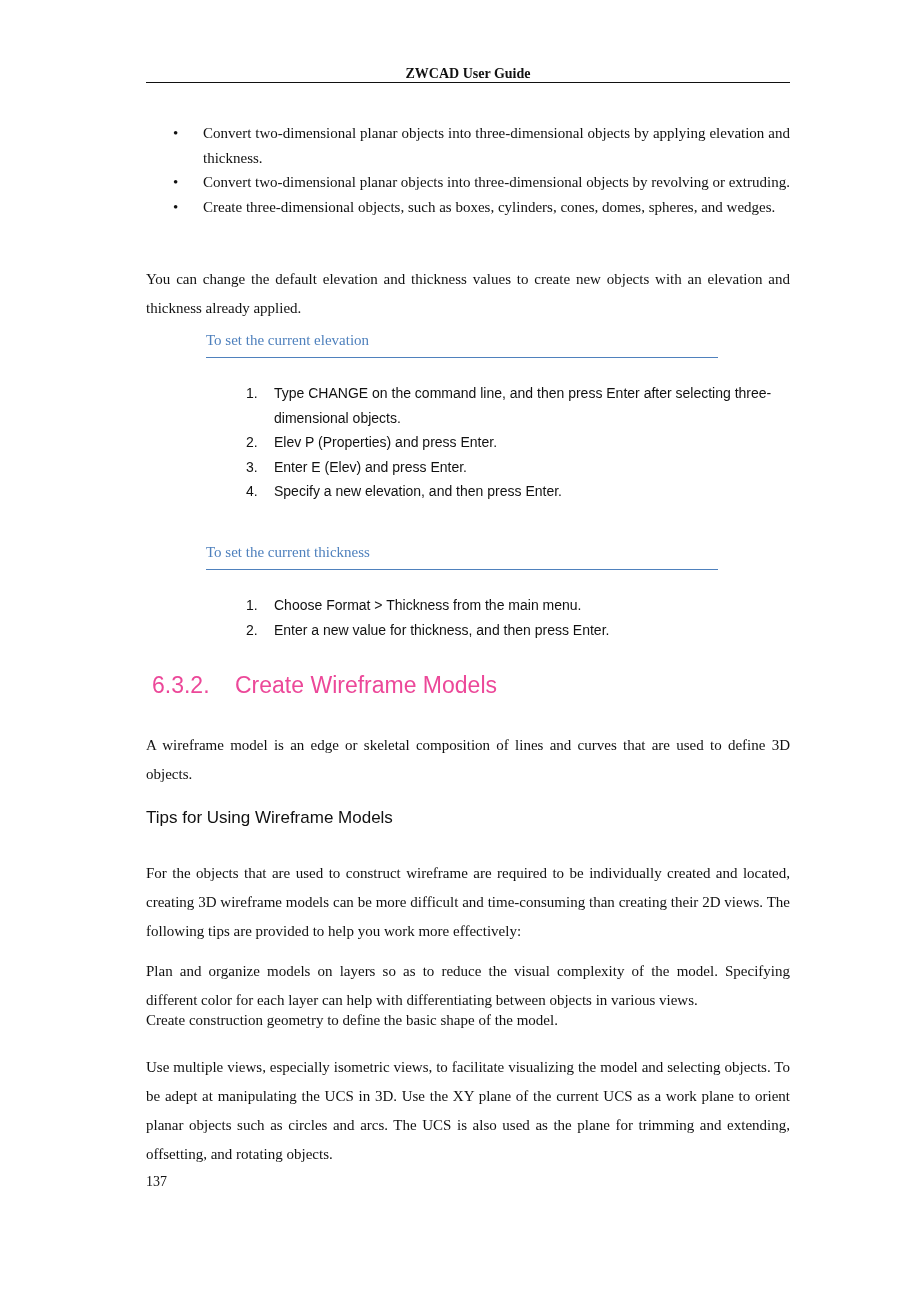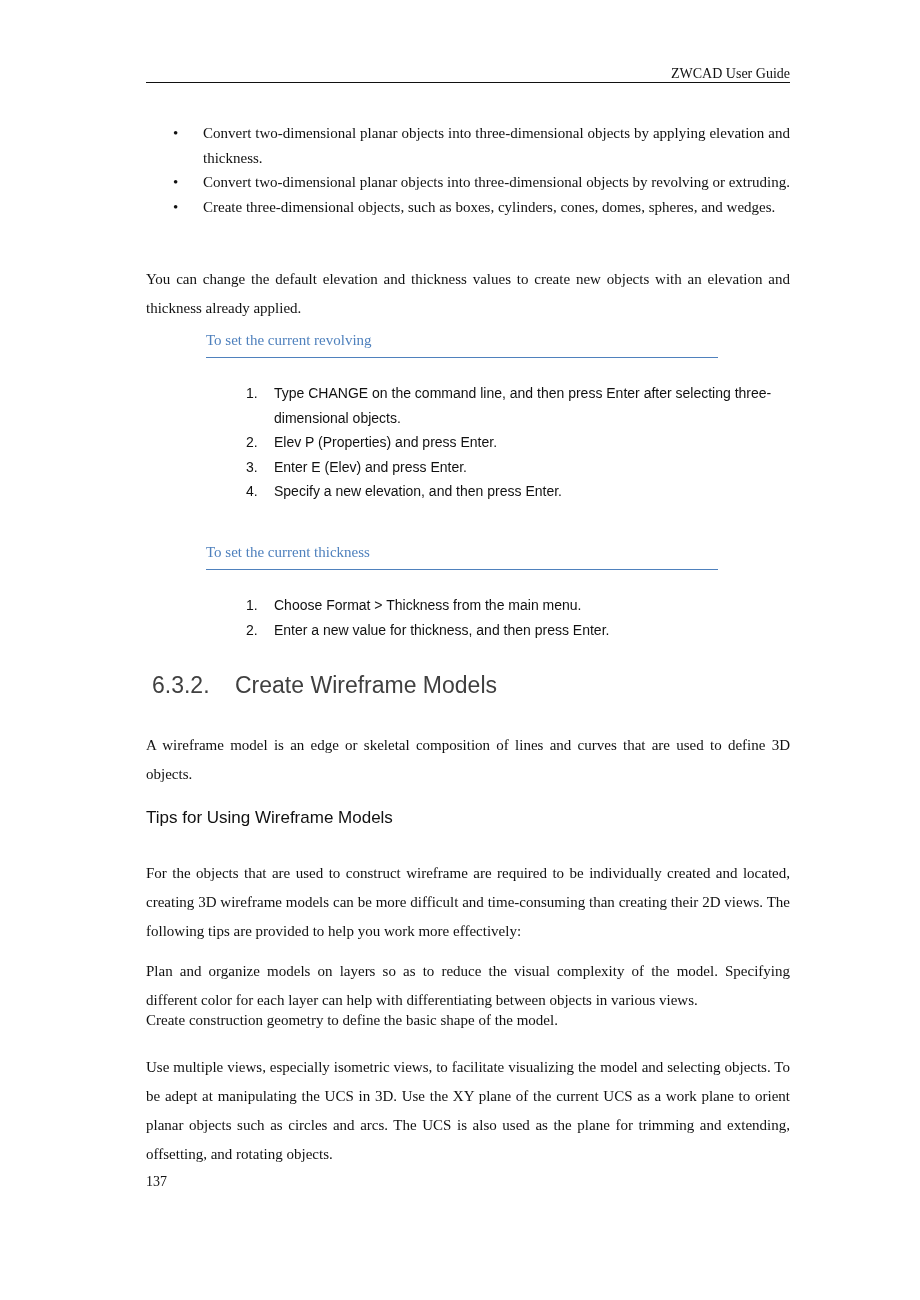--- a/index.html
+++ b/index.html
@@ -1,37 +1,37 @@
 <!DOCTYPE html>
 <html><head>
 <meta charset="utf-8">
 <style>
   html, body { margin: 0; padding: 0; background: #ffffff; }
   body { width: 920px; height: 1300px; position: relative; overflow: hidden; color: #111; }
   .serif { font-family: "Liberation Serif", "DejaVu Serif", serif; }
   .sans { font-family: "Liberation Sans", "DejaVu Sans", sans-serif; }
 
-  .header-title { position: absolute; left: 146px; width: 644px; top: 66px; text-align: right; font-size: 14px; }
+  .header-title { position: absolute; left: 146px; width: 644px; top: 66px; text-align: center; font-size: 14px; font-weight: bold; }
   .header-rule { position: absolute; left: 146px; width: 644px; top: 82px; height: 0; border-top: 1.5px solid #111; }
 
   .bullets { position: absolute; left: 146px; width: 644px; top: 121px; margin: 0; padding: 0; list-style: none; font-size: 15px; line-height: 24.5px; }
   .bullets li { position: relative; padding-left: 57px; text-align: justify; }
   .bullets li .dot { position: absolute; left: 27px; top: 0; }
 
   .para { position: absolute; left: 146px; width: 644px; font-size: 15px; line-height: 29px; text-align: justify; margin: 0; }
 
   .proc-heading { position: absolute; left: 206px; width: 512px; font-size: 15px; color: #4f81bd; }
   .proc-heading .label { display: block; }
   .proc-heading .rule { display: block; height: 0; border-top: 1.5px solid #4f81bd; margin-top: 8px; }
 
   .steps { position: absolute; left: 246px; width: 544px; margin: 0; padding: 0; list-style: none; font-size: 14px; line-height: 24.5px; }
   .steps li { position: relative; padding-left: 28px; }
   .steps li .num { position: absolute; left: 0; top: 0; }
 
-  .h3 { position: absolute; left: 152px; top: 672px; font-size: 23px; color: #404040; }
+  .h3 { position: absolute; left: 152px; top: 672px; font-size: 23px; color: #ec4899; }
   .h3 .secnum { display: inline-block; width: 83px; }
 
   .h4 { position: absolute; left: 146px; top: 808px; font-size: 17px; color: #111; }
 
   .page-num { position: absolute; left: 146px; width: 644px; top: 1174px; text-align: left; font-size: 14px; }
 </style>
 </head>
 <body>
 
 <div>
@@ -50,21 +50,21 @@
     </li>
     <li>
       <span class="dot">•</span>
       <span>Create three-dimensional objects, such as boxes, cylinders, cones, domes, spheres, and wedges.</span>
     </li>
   </ul>
 
   <p class="para serif" style="top:265px;">You can change the default elevation and thickness values to create new objects with an elevation and thickness already applied.</p>
 
   <div class="proc-heading serif" style="top:332px;">
-    <span class="label">To set the current revolving</span>
+    <span class="label">To set the current elevation</span>
     <span class="rule"></span>
   </div>
 
   <ol class="steps sans" style="top:381px;">
     <li>
       <span class="num">1.</span>
       <span>Type CHANGE on the command line, and then press Enter after selecting three-dimensional objects.</span>
     </li>
     <li>
       <span class="num">2.</span>

